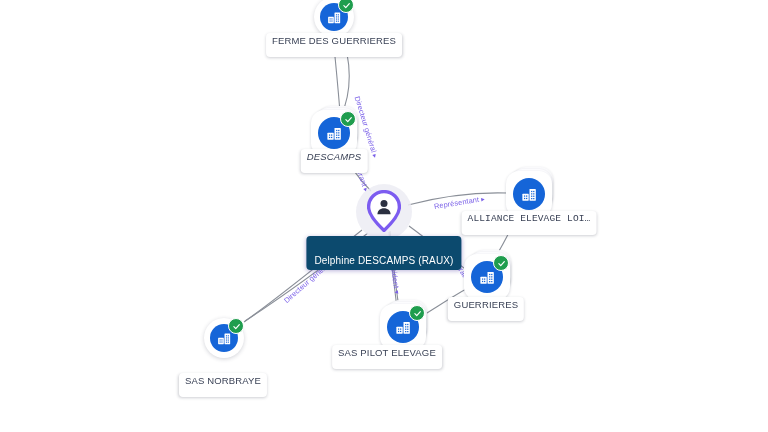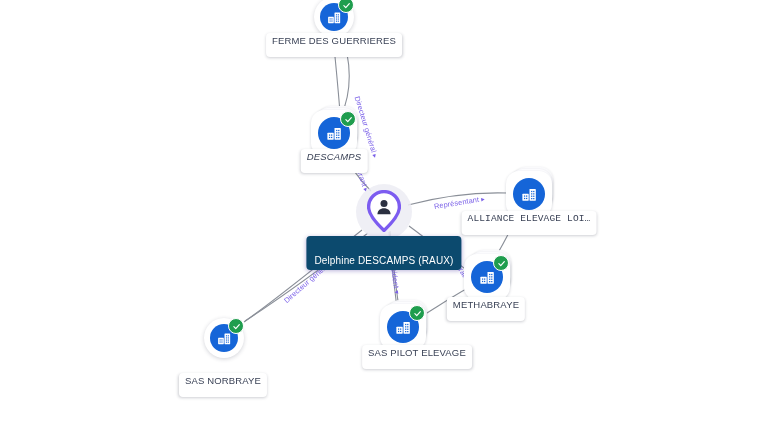--- a/index.html
+++ b/index.html
@@ -315,21 +315,21 @@
               </g>
             </svg>
           </div>
           <div class="check-badge">
             <svg width="9" height="9" viewBox="0 0 24 24">
               <path d="M5 12.5 L10 17.5 L19.5 7" stroke="#ffffff" stroke-width="3.2" fill="none" stroke-linecap="round" stroke-linejoin="round"></path>
             </svg>
           </div>
         </div>
       </div>
-      <div class="node-label" style="left: 486px; top: 297px;">METHABRAYE</div>
+      <div class="node-label" style="left: 486px; top: 297px;">GUERRIERES</div>
       <div class="node" style="left: 403px; top: 327px;">
         <div class="node-stack">
           <div class="stack-card c3"></div>
           <div class="stack-card c2"></div>
           <div class="stack-card c1"></div>
           <div class="org-badge">
             <svg width="19" height="19" viewBox="0 0 24 24">
               <g fill="#ffffff">
                 <rect x="3" y="11" width="8" height="9" rx="0.6"></rect>
                 <rect x="12" y="5" width="8" height="15" rx="0.6"></rect>
@@ -348,21 +348,21 @@
               </g>
             </svg>
           </div>
           <div class="check-badge">
             <svg width="9" height="9" viewBox="0 0 24 24">
               <path d="M5 12.5 L10 17.5 L19.5 7" stroke="#ffffff" stroke-width="3.2" fill="none" stroke-linecap="round" stroke-linejoin="round"></path>
             </svg>
           </div>
         </div>
       </div>
-      <div class="node-label" style="left: 417px; top: 345px;">SAS PILOT ELEVAGE</div>
+      <div class="node-label" style="left: 387px; top: 345px;">SAS PILOT ELEVAGE</div>
       <div class="node" style="left: 224px; top: 338px;">
         <div class="node-single">
           <div class="org-badge">
             <svg width="17" height="17" viewBox="0 0 24 24">
               <g fill="#ffffff">
                 <rect x="3" y="11" width="8" height="9" rx="0.6"></rect>
                 <rect x="12" y="5" width="8" height="15" rx="0.6"></rect>
                 <rect x="5" y="13.2" width="1.6" height="1.6" fill="#1565d8"></rect>
                 <rect x="7.6" y="13.2" width="1.6" height="1.6" fill="#1565d8"></rect>
                 <rect x="5" y="16.2" width="1.6" height="1.6" fill="#1565d8"></rect>

